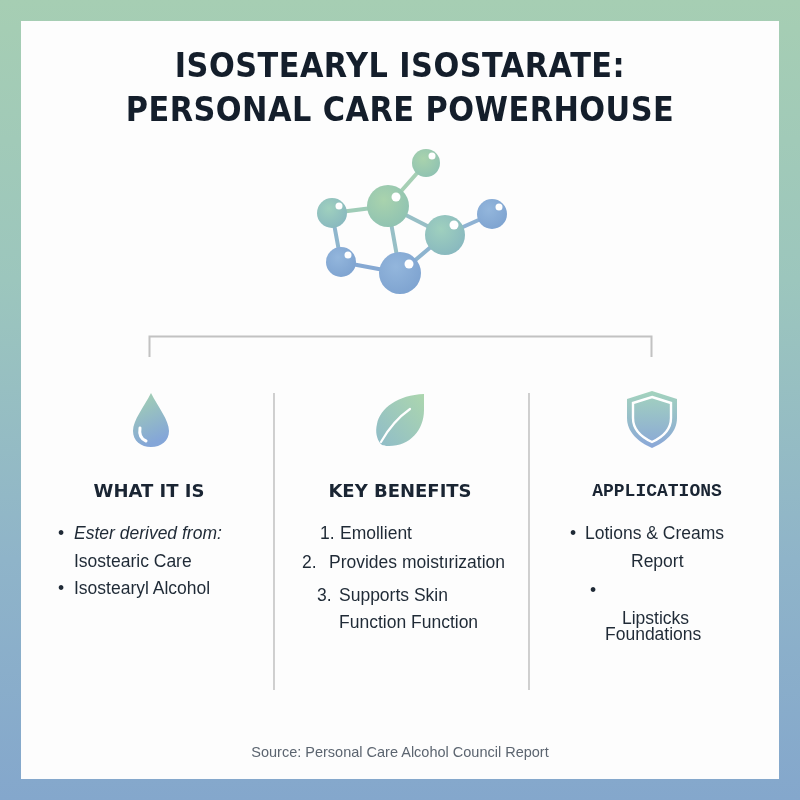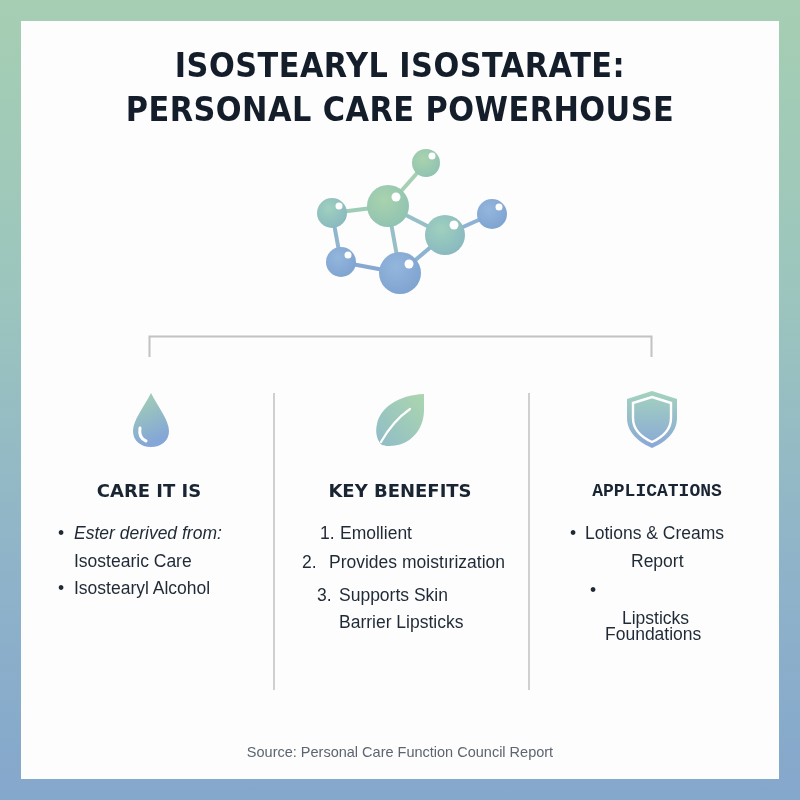--- a/index.html
+++ b/index.html
@@ -119,21 +119,21 @@
     <path d="M424 394 C398 395 380 408 377 424 C375 432 377 439 380 443 C382 446 386 446 389 446 C410 446 424 430 424 410 Z" fill="url(#gLeaf)"></path>
     <path d="M381 442 C390 426 400 416 410 409" fill="none" stroke="#ffffff" stroke-width="2.2" stroke-linecap="round"></path>
   </g>
 
   <g>
     <path d="M652 391 L677 399 L677 418 C677 432 666 442 652 448 C638 442 627 432 627 418 L627 399 Z" fill="url(#gShield)"></path>
     <path d="M652 397 L671 403 L671 418 C671 429 663 437 652 442 C641 437 633 429 633 418 L633 403 Z" fill="none" stroke="#ffffff" stroke-width="2.4"></path>
   </g>
 </svg>
 
-<div class="col-head" style="left:48px;width:202px;">CARE IT IS</div>
+<div class="col-head" style="left:48px;width:202px;">WHAT IT IS</div>
 <div class="col-text" style="left:58px;top:519px;">
   <div class="line" style="left:0;top:0;">
     <span>•</span>
     <span style="position:absolute;left:16px;font-style:italic;">Ester derived from:</span>
   </div>
   <div class="line" style="left:16px;top:28px;">Isostearic Care</div>
   <div class="line" style="left:0;top:55px;">
     <span>•</span>
     <span style="position:absolute;left:16px;">Isostearyl Alcohol</span>
   </div>
@@ -146,32 +146,32 @@
     <span style="position:absolute;left:20px;">Emollient</span>
   </div>
   <div class="line" style="left:2px;top:29px;">
     <span>2.</span>
     <span style="position:absolute;left:27px;">Provides moistırization</span>
   </div>
   <div class="line" style="left:17px;top:62px;">
     <span>3.</span>
     <span style="position:absolute;left:22px;">Supports Skin</span>
   </div>
-  <div class="line" style="left:39px;top:89px;">Barrier Lipsticks</div>
+  <div class="line" style="left:39px;top:89px;">Function Function</div>
 </div>
 
 <div class="col-head" style="left:562px;width:190px;font-family:Liberation Mono, monospace;">APPLICATIONS</div>
 <div class="col-text" style="left:570px;top:519px;">
   <div class="line" style="left:0;top:0;">
     <span>•</span>
     <span style="position:absolute;left:15px;">Lotions &amp; Creams</span>
   </div>
   <div class="line" style="left:61px;top:28px;">Report</div>
   <div class="line" style="left:20px;top:57px;">
     <span>•</span>
     <span style="position:absolute;left:15px;margin-top:44px;">Foundations</span>
   </div>
   <div class="line" style="left:52px;top:85px;">Lipsticks</div>
 </div>
 
 <div style="position:absolute;left:21px;top:21px;width:758px;">
-  <div class="source">Source: Personal Care Function Council Report</div>
+  <div class="source">Source: Personal Care Alcohol Council Report</div>
 </div>
 
 </body></html>

